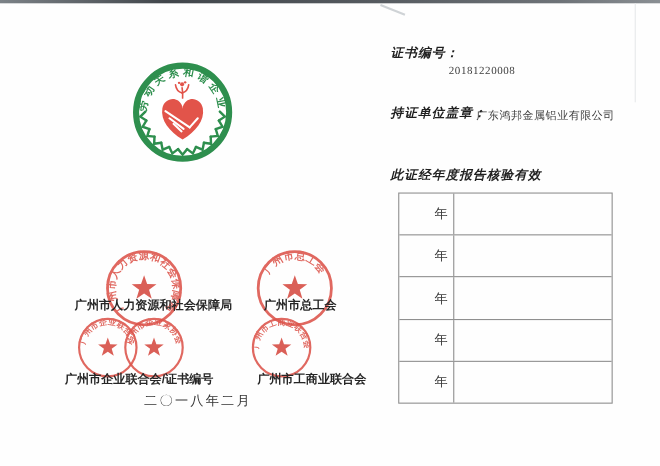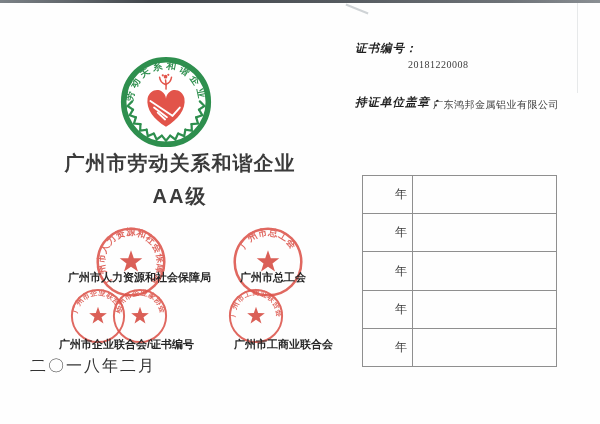--- a/index.html
+++ b/index.html
@@ -32,21 +32,21 @@
   .seal-1{left:94px;top:225px;}
   .seal-2{left:231px;top:225px;}
   .seal-3{left:69px;top:287px;}
   .seal-4{left:111px;top:287px;}
   .seal-5{left:227px;top:287px;}
   .org-label{font-size:11px;font-weight:bold;color:#262626;white-space:nowrap;z-index:3;}
   .org-1{left:68px;top:270px;}
   .org-2{left:240px;top:270px;}
   .org-3{left:59px;top:337px;}
   .org-4{left:234px;top:337px;}
-  .date-line{left:30px;top:356px;width:300px;font-size:16px;
+  .date-line{left:30px;top:356px;width:300px;text-align:center;font-size:12px;
              letter-spacing:2px;color:#333;}
   
   .field-label{font-size:11.5px;font-weight:bold;color:#1f1f1f;letter-spacing:1px;white-space:nowrap;font-style:italic;}
   .cert-label{left:355px;top:41px;}
   .cert-value{left:408px;top:44px;font-family:"Liberation Serif",serif;font-size:10px;
               color:#3c3c3c;letter-spacing:.5px;margin-top:15px;}
   .holder-label{left:355px;top:95px;}
   .holder-value{left:433px;top:98px;font-family:"Liberation Serif",serif;font-size:10px;
               color:#3c3c3c;letter-spacing:.5px;white-space:nowrap;}
   .verif-title{left:355px;top:152px;}
@@ -106,22 +106,20 @@
     <g>
       <path class="sprout" d="M 0,-14 C 0.5,-18 0,-21 -0.5,-24"></path>
       <path class="sprout" d="M -0.5,-19 C -4,-20 -6.5,-23 -7,-27"></path>
       <path class="sprout" d="M -0.5,-19 C 3,-20 5.5,-23 6,-27"></path>
       <circle class="sprout-dot" cx="-0.5" cy="-27.5" r="2"></circle>
       <circle class="sprout-dot" cx="-3.5" cy="-29" r="1.2"></circle>
       <circle class="sprout-dot" cx="2.5" cy="-29.5" r="1.2"></circle>
     </g>
   </svg>
 
-  <div class="abs title-line title-1">广州市劳动关系和谐企业</div>
-  <div class="abs title-line title-2">AA级</div>
 
   <svg class="abs seal seal-1" width="74" height="74" viewBox="-50 -50 100 100">
     <circle class="seal-ring" r="45"></circle>
     <use href="#sealStar" class="seal-star"></use>
     <text class="seal-ring-text"><textPath href="#sealArc" startOffset="50%">广州市人力资源和社会保障局</textPath></text>
   </svg>
   <svg class="abs seal seal-2" width="74" height="74" viewBox="-50 -50 100 100">
     <circle class="seal-ring" r="45"></circle>
     <use href="#sealStar" class="seal-star"></use>
     <text class="seal-ring-text"><textPath href="#sealArc" startOffset="50%">广州市总工会</textPath></text>
@@ -148,20 +146,21 @@
   <div class="abs org-label org-4">广州市工商业联合会</div>
 
   <div class="abs date-line">二〇一八年二月</div>
 
   <div class="abs field-label cert-label">证书编号：</div>
   <div class="abs cert-value">20181220008</div>
 
   <div class="abs holder-value">广东鸿邦金属铝业有限公司</div>
   <div class="abs field-label holder-label">持证单位盖章：</div>
 
+  <div class="abs field-label verif-title">此证经年度报告核验有效</div>
 
   <div class="abs verif-table">
     <div class="verif-row">
       <div class="year-cell">年</div>
       <div class="entry-cell"></div>
     </div>
     <div class="verif-row">
       <div class="year-cell">年</div>
       <div class="entry-cell"></div>
     </div>

